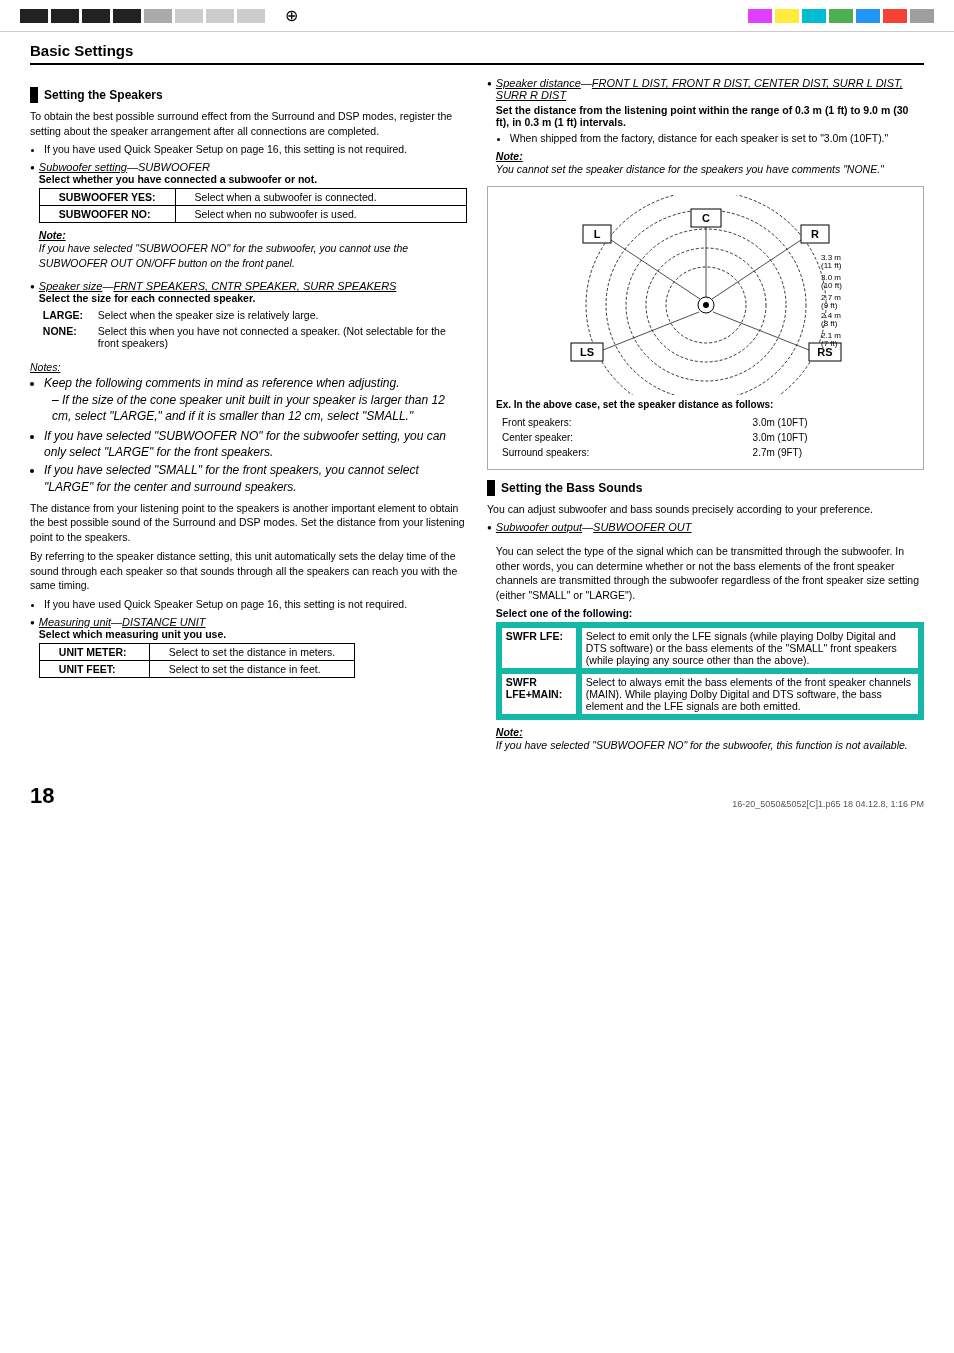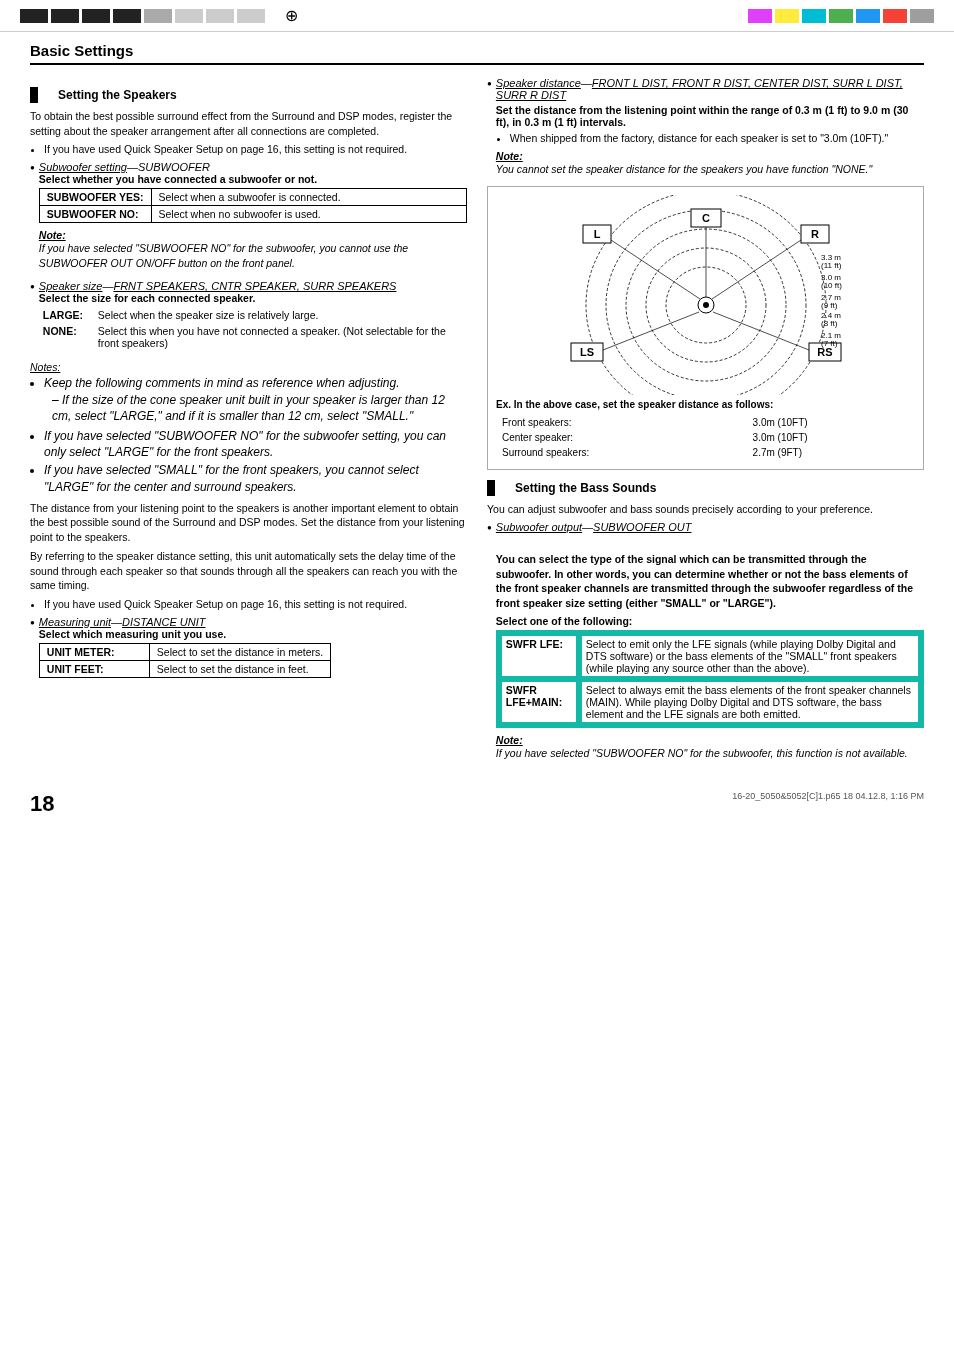--- a/index.html
+++ b/index.html
@@ -64,21 +64,21 @@
       position: relative;
     }
 
     .left-col { flex: 1; }
     .right-col { flex: 1; }
 
     
     .section-heading {
       display: flex;
       align-items: center;
-      gap: 20px;
+      gap: 6px;
       margin-bottom: 6px;
       margin-top: 10px;
     }
     .section-heading-bar {
       width: 8px;
       height: 16px;
       background: #000;
       display: inline-block;
     }
     .section-heading h2 {
@@ -108,21 +108,21 @@
 
     
     .settings-table {
       width: 100%;
       border-collapse: collapse;
       margin-bottom: 6px;
       font-size: 10.5px;
     }
     .settings-table td {
       border: 1px solid #000;
-      padding: 2px 7px;
+      padding: 2px 19px;
       vertical-align: top;
     }
     .settings-table td:first-child {
       font-weight: bold;
       white-space: nowrap;
       width: 110px;
     }
 
     .size-table {
       width: 100%;
@@ -224,21 +224,21 @@
     .swfr-table td:first-child {
       font-weight: bold;
       width: 80px;
     }
 
     
     .page-footer {
       margin-top: 20px;
       display: flex;
       justify-content: space-between;
-      align-items: flex-start;
+      align-items: flex-end;
     }
     .page-number {
       font-size: 22px;
       font-weight: bold;
     }
     .footer-info {
       font-size: 9px;
       color: #555;
     }
 
@@ -389,21 +389,21 @@
       <div class="dot-item bullet-item">
         <span class="dot">●</span>
         <div>
           <span class="bullet-title"><u><i>Speaker distance</i></u>—<u>FRONT L DIST, FRONT R DIST, CENTER DIST, SURR L DIST, SURR R DIST</u></span>
           <div style="font-weight:bold;font-size:10.5px;margin:3px 0;">Set the distance from the listening point within the range of 0.3 m (1 ft) to 9.0 m (30 ft), in 0.3 m (1 ft) intervals.</div>
           <ul>
             <li>When shipped from the factory, distance for each speaker is set to "3.0m (10FT)."</li>
           </ul>
           <div class="note-box">
             <div class="note-title">Note:</div>
-            <div class="note-text">You cannot set the speaker distance for the speakers you have function "NONE."</div>
+            <div class="note-text">You cannot set the speaker distance for the speakers you have comments "NONE."</div>
           </div>
         </div>
       </div>
 
       <div class="speaker-diagram">
         <svg class="diagram-svg" width="290" height="200" viewBox="0 0 290 200">
 
           <g stroke="#000" stroke-width="0.8" fill="none">
             <ellipse cx="145" cy="110" rx="40" ry="38" stroke-dasharray="3,2"></ellipse>
             <ellipse cx="145" cy="110" rx="60" ry="57" stroke-dasharray="3,2"></ellipse>
@@ -470,21 +470,21 @@
         <span class="section-heading-bar"></span>
         <h2>Setting the Bass Sounds</h2>
       </div>
 
       <p>You can adjust subwoofer and bass sounds precisely according to your preference.</p>
 
       <div class="dot-item bullet-item">
         <span class="dot">●</span>
         <div>
           <span class="bullet-title"><u><i>Subwoofer output</i></u>—<u>SUBWOOFER OUT</u></span>
-          <p style="margin-top:19px;font-weight:bold;">You can select the type of the signal which can be transmitted through the subwoofer. In other words, you can determine whether or not the bass elements of the front speaker channels are transmitted through the subwoofer regardless of the front speaker size setting (either "SMALL" or "LARGE").</p>
+          <p style="margin-top:11px;">You can select the type of the signal which can be transmitted through the subwoofer. In other words, you can determine whether or not the bass elements of the front speaker channels are transmitted through the subwoofer regardless of the front speaker size setting (either "SMALL" or "LARGE").</p>
           <div style="font-weight:bold;font-size:10.5px;margin:3px 0;">Select one of the following:</div>
           <table class="swfr-table">
             <tbody>
                 <tr>
               <td>SWFR LFE:</td>
               <td>Select to emit only the LFE signals (while playing Dolby Digital and DTS software) or the bass elements of the "SMALL" front speakers (while playing any source other than the above).</td>
             </tr>
             <tr>
               <td>SWFR LFE+MAIN:</td>
               <td>Select to always emit the bass elements of the front speaker channels (MAIN). While playing Dolby Digital and DTS software, the bass element and the LFE signals are both emitted.</td>

